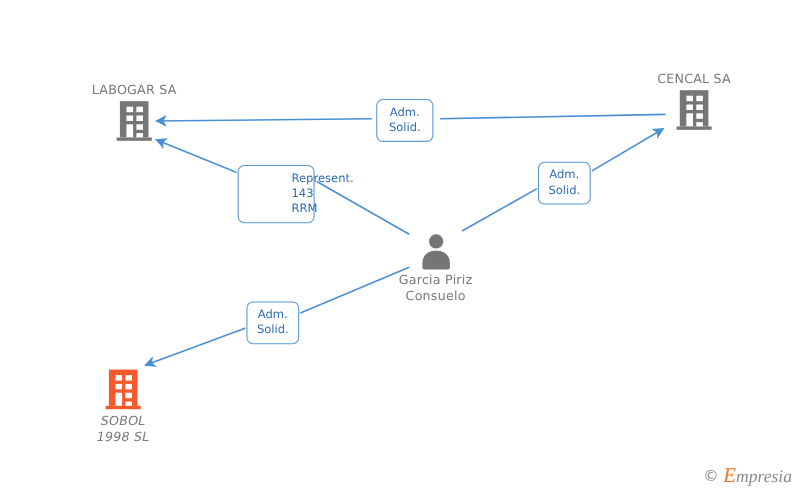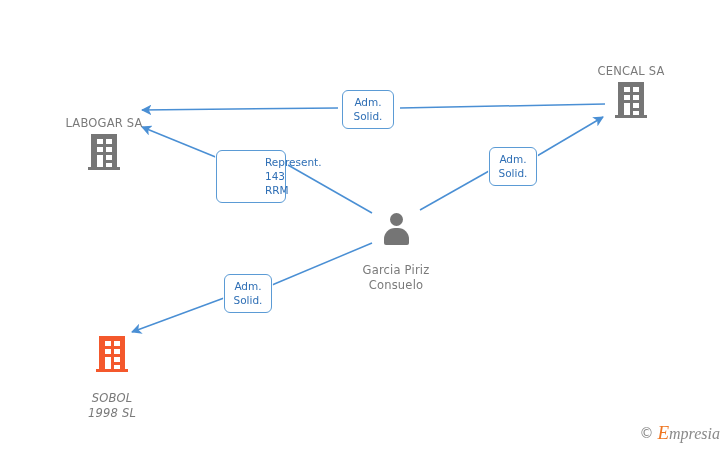--- a/index.html
+++ b/index.html
@@ -33,21 +33,21 @@
     width: 120px;
   }
   .node-label {
     font-size: 11.5px;
     line-height: 15px;
     color: #7a7a7a;
     letter-spacing: .2px;
     white-space: pre-line;
   }
   .node-label.below {
-    margin-top: 18px;
+    margin-top: 2px;
   }
   .icon-wrap {
     height: 40px;
     line-height: 40px;
   }
 
   
   .bld {
     position: relative;
     display: inline-block;
@@ -196,21 +196,21 @@
 
   <div class="edge-label" style="left:216px; top:150px; width:70px;padding-left:48px;">Represent.
 143 RRM</div>
 
   <div class="edge-label" style="left:489px; top:147px; width:48px;">Adm.
 Solid.</div>
 
   <div class="edge-label" style="left:224px; top:274px; width:48px;">Adm.
 Solid.</div>
 
-  <div class="node" style="left:44px; top:74px;margin-top:42px;">
+  <div class="node" style="left:62px; top:74px;">
     <div class="node-label">LABOGAR SA</div>
     <div class="icon-wrap">
       <span class="bld">
         <span class="body"></span>
         <span class="win" style="left:6px;  top:5px;"></span>
         <span class="win" style="left:15px; top:5px;"></span>
         <span class="win" style="left:6px;  top:13px;"></span>
         <span class="win" style="left:15px; top:13px;"></span>
         <span class="win" style="left:6px;  top:21px;"></span>
         <span class="win" style="left:15px; top:21px;"></span>

